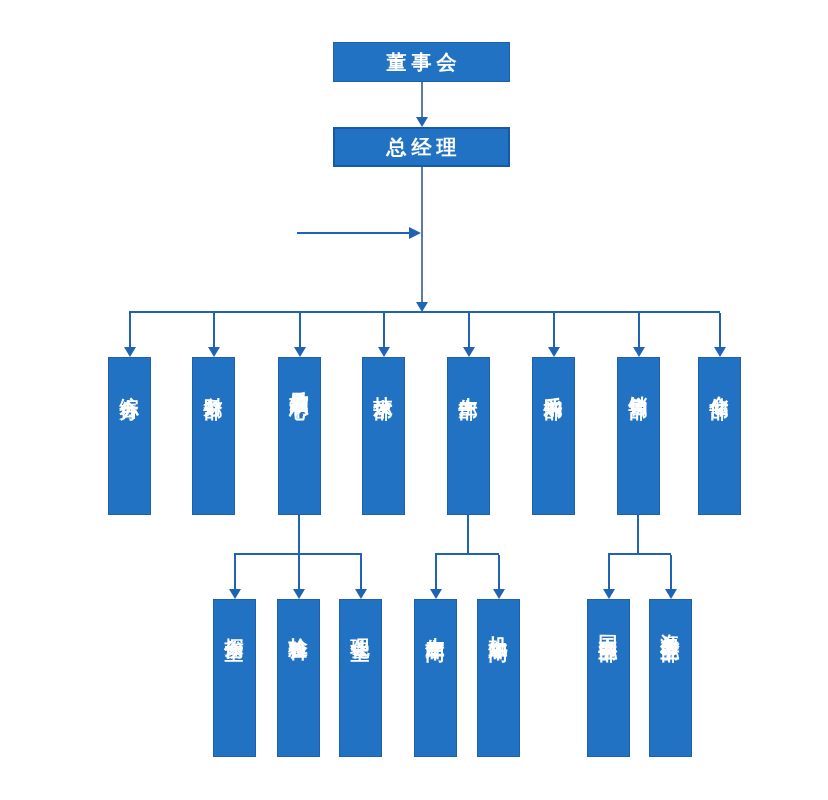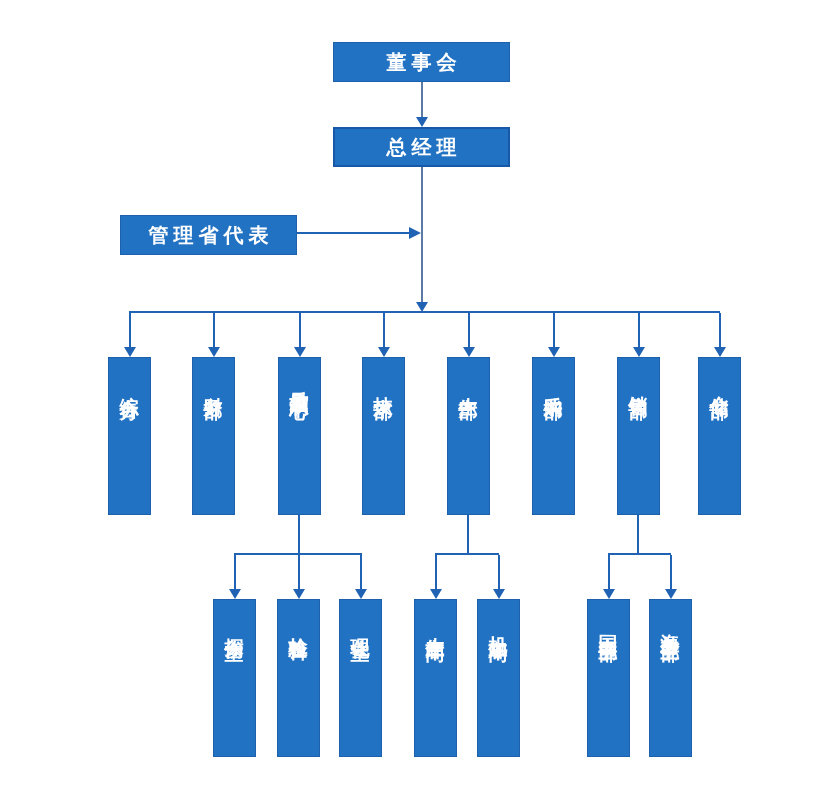--- a/index.html
+++ b/index.html
@@ -54,23 +54,20 @@
 
   <div class="drop trunk" style="left:416px;top:82px;height:45px;">
       <i class="sh"></i>
       <i class="hd"></i>
     </div>
 
   <div class="box hbox gm" style="left:333px;top:127px;align-items:center;">
     <span>总经理</span>
   </div>
 
-  <div class="box hbox" style="left:120px;top:215px;">
-    <span>管理省代表</span>
-  </div>
   <div class="line" style="left:297px;top:232px;width:112px;height:2px;"></div>
   <div class="rhead" style="left:409px;top:227px;"></div>
 
   <div class="drop trunk" style="left:416px;top:167px;height:145px;">
       <i class="sh"></i>
       <i class="hd"></i>
     </div>
 
   <div class="line" style="left:129px;top:311px;width:591px;height:2px;"></div>
 

